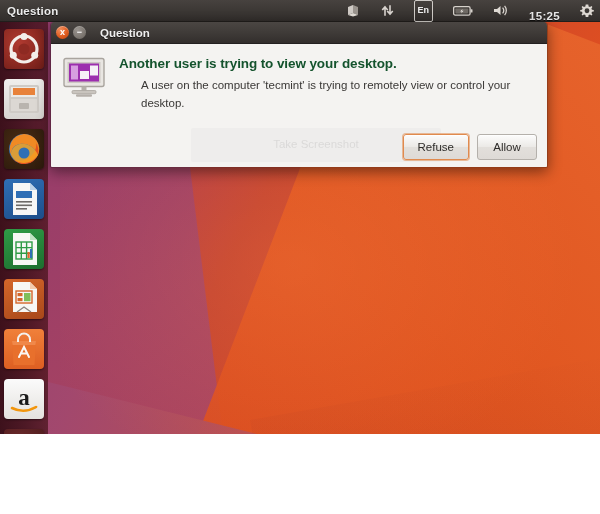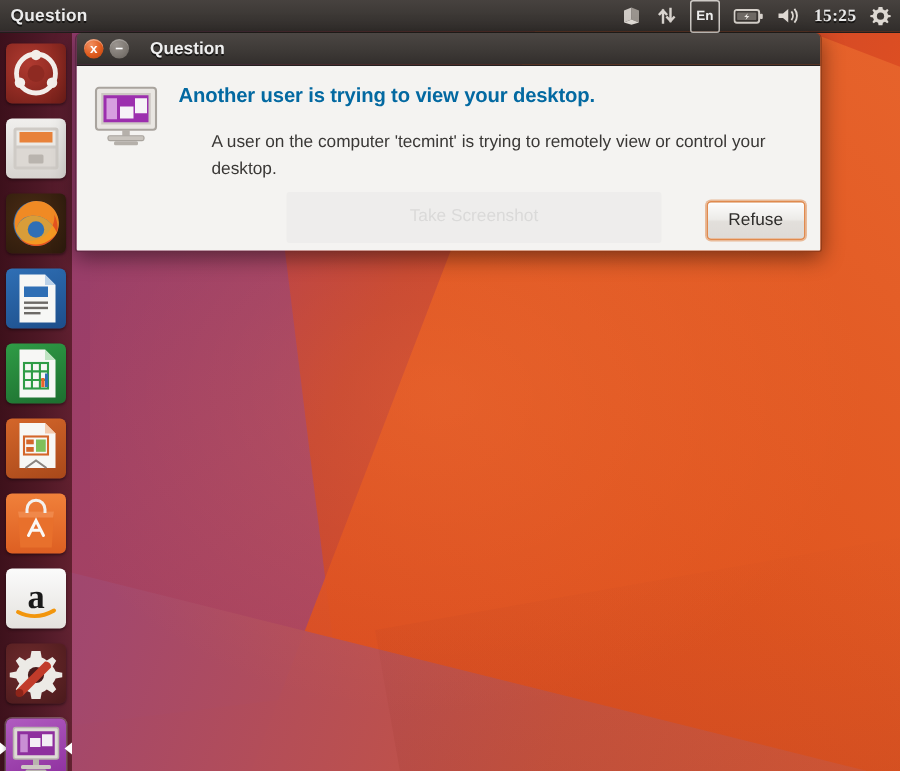--- a/index.html
+++ b/index.html
@@ -7,21 +7,21 @@
   html, body {
     width: 600px;
     height: 514px;
     overflow: hidden;
     font-family: "Liberation Sans", sans-serif;
   }
 
   #screen {
     position: relative;
     width: 600px;
-    height: 514px;
+    height: 434px;
     overflow: hidden;
     background: #d94a22;
   }
 
   
   #wallpaper {
     position: absolute;
     left: 0; top: 0;
     width: 600px; height: 514px;
     background: linear-gradient(118deg, #8e3a6e 0%, #a63a63 16%, #c2422f 42%, #dd4e22 72%, #e8642c 100%);
@@ -87,33 +87,32 @@
     color: #ececec;
     font-size: 11.5px;
     font-weight: bold;
     margin-left: 7px;
     letter-spacing: .2px;
     text-shadow: 0 1px 0 rgba(0,0,0,.6);
   }
   #panel-indicators {
     margin-left: auto;
     display: flex;
-    align-items: center;
-    gap: 9px;
+    align-items: flex-end;
+    gap: 20px;
     padding-right: 6px;
   }
   .ind { display: flex; align-items: center; justify-content: center; height: 22px; }
   .ind svg { display: block; }
   #panel-clock {
     color: #e9e9e9;
     font-size: 11.5px;
     font-weight: bold;
     letter-spacing: .3px;
     text-shadow: 0 1px 0 rgba(0,0,0,.6);
-    font-family: Liberation Serif, serif;
   }
   .kbd-ind {
     border: 1px solid #cfcbc7;
     border-radius: 2px;
     color: #eee;
     font-size: 9px;
     line-height: 1;
     padding: 2px 3px 3px 3px;
     font-weight: bold;
   }
@@ -233,23 +232,23 @@
   #dialog-content {
     display: flex;
     gap: 12px;
     align-items: flex-start;
   }
   #dialog-icon { flex: none; width: 46px; height: 42px; margin-top: 1px; }
   #dialog-texts { flex: 1; min-width: 0; }
   #dialog-heading {
     font-size: 13.5px;
     font-weight: bold;
-    color: #0369a1;
+    color: #14532d;
     line-height: 1.25;
-    margin-bottom: 14px;
+    margin-bottom: 4px;
     letter-spacing: -.1px;
   }
   .dialog-line {
     font-size: 11.5px;
     color: #3a3836;
     line-height: 1.55;
     margin-left: 22px;
   }
   
   #ghost-text {
@@ -517,18 +516,19 @@
 
         <div id="dialog-texts">
           <div id="dialog-heading">Another user is trying to view your desktop.</div>
           <div class="dialog-line">A user on the computer 'tecmint' is trying to remotely view or control your desktop.</div>
         </div>
 
       </div>
 
       <div id="dialog-buttons">
         <button class="dlg-btn focused">Refuse</button>
+        <button class="dlg-btn">Allow</button>
       </div>
 
     </div>
   </div>
 
 </div>
 
 </body></html>

